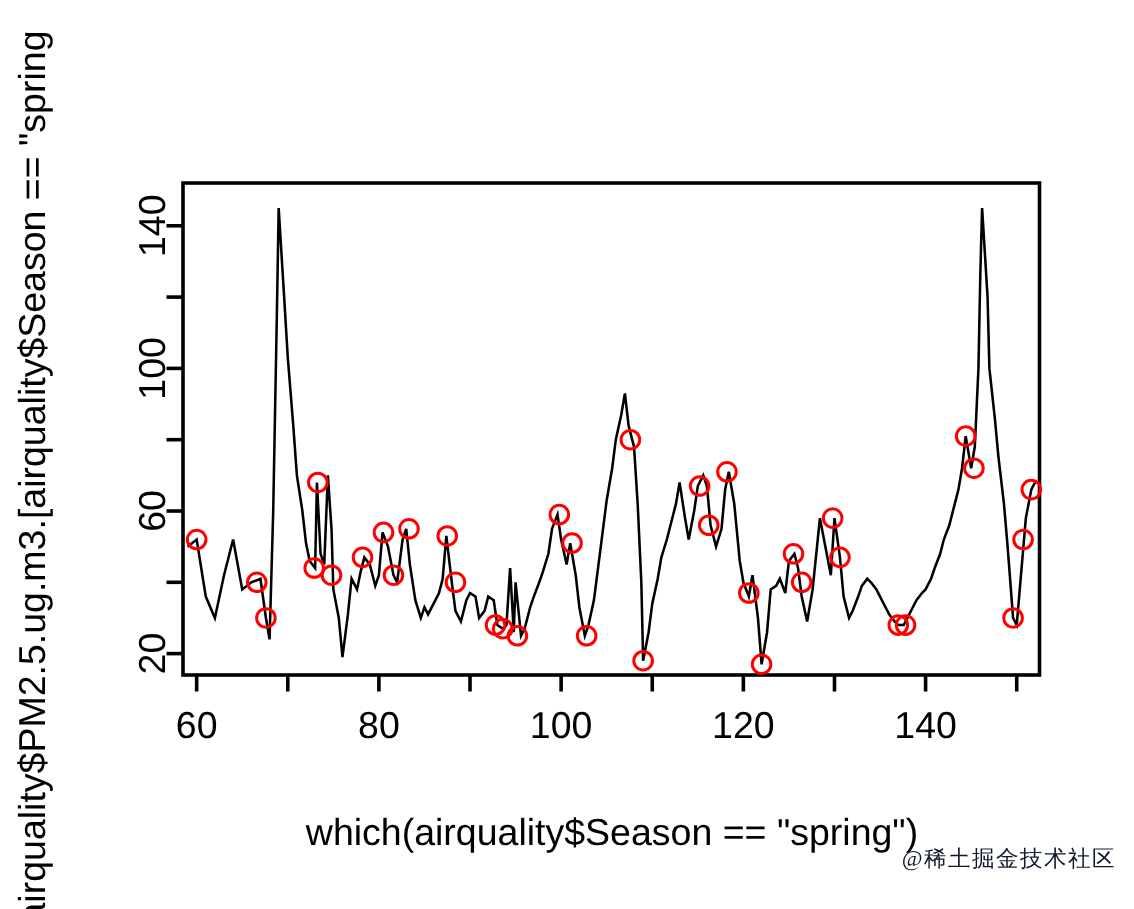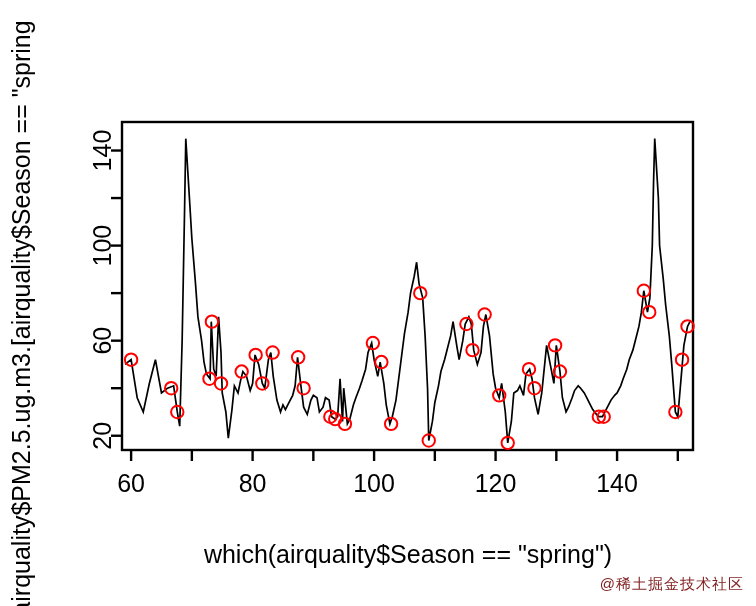--- a/index.html
+++ b/index.html
@@ -9,24 +9,24 @@
     font-family:"Liberation Sans", sans-serif;
     overflow:hidden;
     position:relative;
   }
   #stage{position:absolute;inset:0;}
   svg.plot{position:absolute;left:0;top:0;width:756px;height:606px;}
   .axis-text{font-family:"Liberation Sans", sans-serif;font-size:25px;fill:#000000;}
   .tick-text{font-family:"Liberation Sans", sans-serif;font-size:25px;fill:#000000;}
   .watermark{
     position:absolute;
-    right:12px;bottom:12px;
-    font-family:Liberation Sans, sans-serif;
+    right:12px;bottom:24px;
+    font-family:Liberation Serif, serif;
     font-size:15px;
-    color:#7f1d1d;
+    color:#0f172a;
     letter-spacing:1px;
     white-space:nowrap;
     user-select:none;
   }
 </style>
 </head>
 <body>
 
 <div id="stage">
   <svg class="plot" id="plotsvg" viewBox="0 0 756 606">

